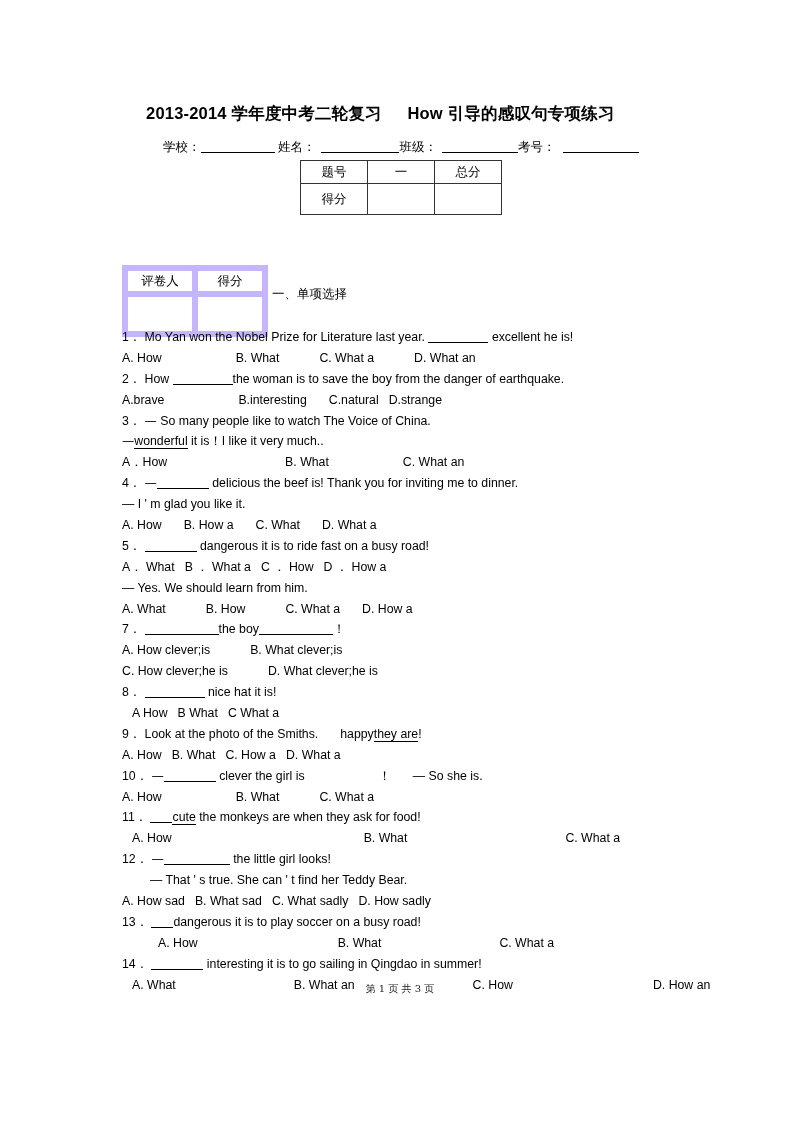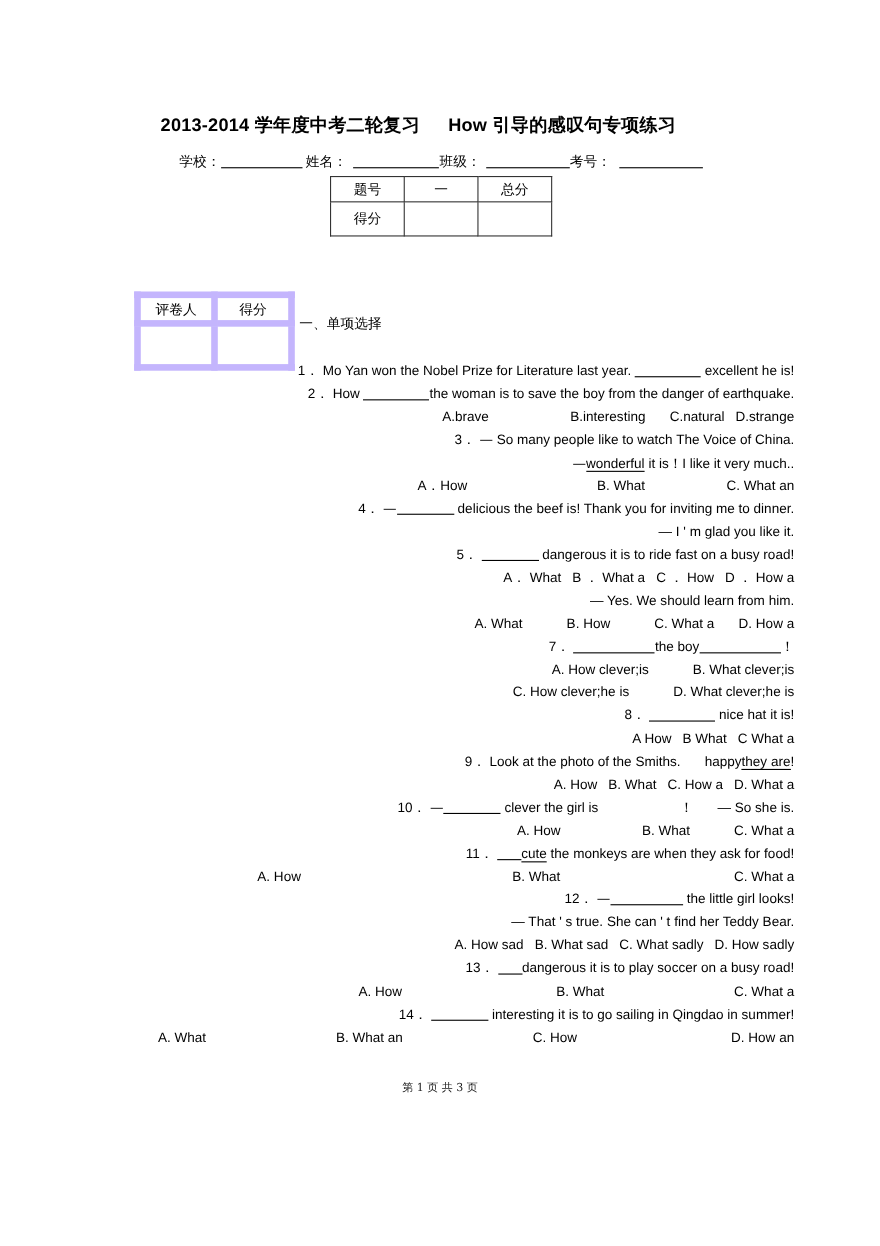--- a/index.html
+++ b/index.html
@@ -107,21 +107,21 @@
 
   
   .qbody {
     position: absolute;
     left: 122px;
     top: 327px;
     width: 600px;
     font-size: 12.3px;
     line-height: 20.9px;
   }
-  .line { white-space: nowrap; height: 20.9px; text-align: right; }
+  .line { white-space: nowrap; height: 20.9px; }
   .line.indent1 { padding-left: 10px; }
   .line.indent2 { padding-left: 28px; }
   .line.indent3 { padding-left: 36px; }
 
   .qnum { display: inline-block; }
   .dash { font-family: "DejaVu Sans", sans-serif; }
 
   
   .ib {
     display: inline-block;
@@ -206,20 +206,23 @@
   <div class="section-heading">一、单项选择</div>
 
   <div class="qbody">
 
     <div class="line">
       <span class="qnum">1．</span>
       <span>Mo Yan won the Nobel Prize for Literature last year.</span>
       <span class="ib ib-60"></span>
       <span>excellent he is!</span>
     </div>
+    <div class="line">
+      <span>A. How</span><span class="sp-xl"></span><span>B. What</span><span class="sp-l"></span><span>C. What a</span><span class="sp-l"></span><span>D. What an</span>
+    </div>
 
     <div class="line">
       <span class="qnum">2．</span>
       <span>How</span>
       <span class="ib ib-60"></span><span>the woman is to save the boy from the danger of earthquake.</span>
     </div>
     <div class="line">
       <span>A.brave</span><span class="sp-xl"></span><span>B.interesting</span><span class="sp-m"></span><span>C.natural</span><span class="sp-s"></span><span>D.strange</span>
     </div>
 
@@ -237,20 +240,23 @@
     </div>
 
     <div class="line">
       <span class="qnum">4．</span>
       <span class="dash">—</span><span class="ib ib-52"></span>
       <span>delicious the beef is! Thank you for inviting me to dinner.</span>
     </div>
     <div class="line">
       <span>— I ' m glad you like it.</span>
     </div>
+    <div class="line">
+      <span>A. How</span><span class="sp-m"></span><span>B. How a</span><span class="sp-m"></span><span>C. What</span><span class="sp-m"></span><span>D. What a</span>
+    </div>
 
     <div class="line">
       <span class="qnum">5．</span>
       <span class="ib ib-52"></span>
       <span>dangerous it is to ride fast on a busy road!</span>
     </div>
     <div class="line">
       <span>A． What</span><span class="sp-s"></span><span>B ． What a</span><span class="sp-s"></span><span>C ． How</span><span class="sp-s"></span><span>D ． How a</span>
     </div>
 

